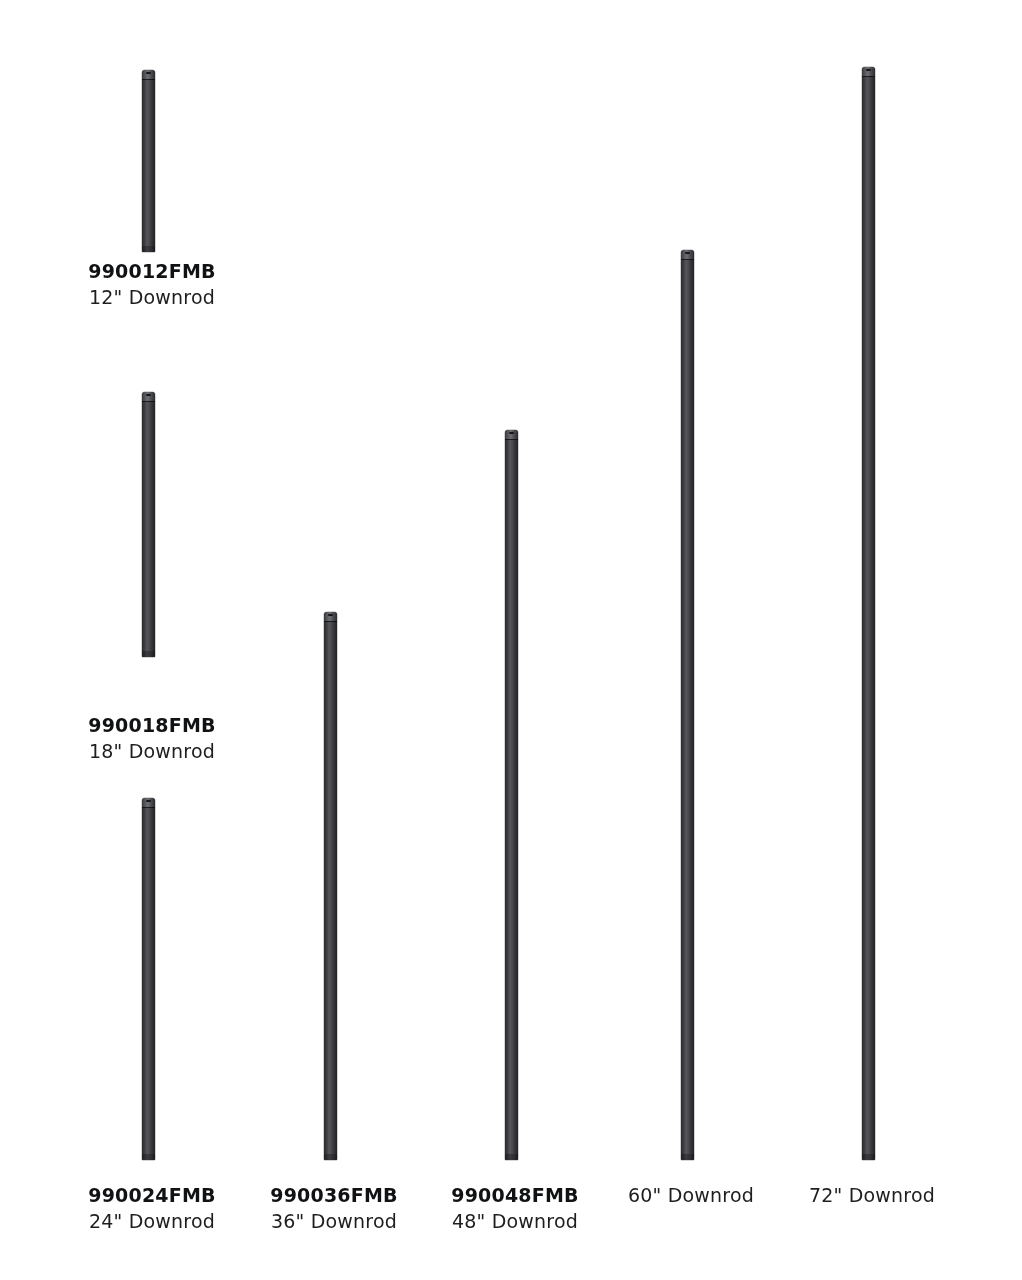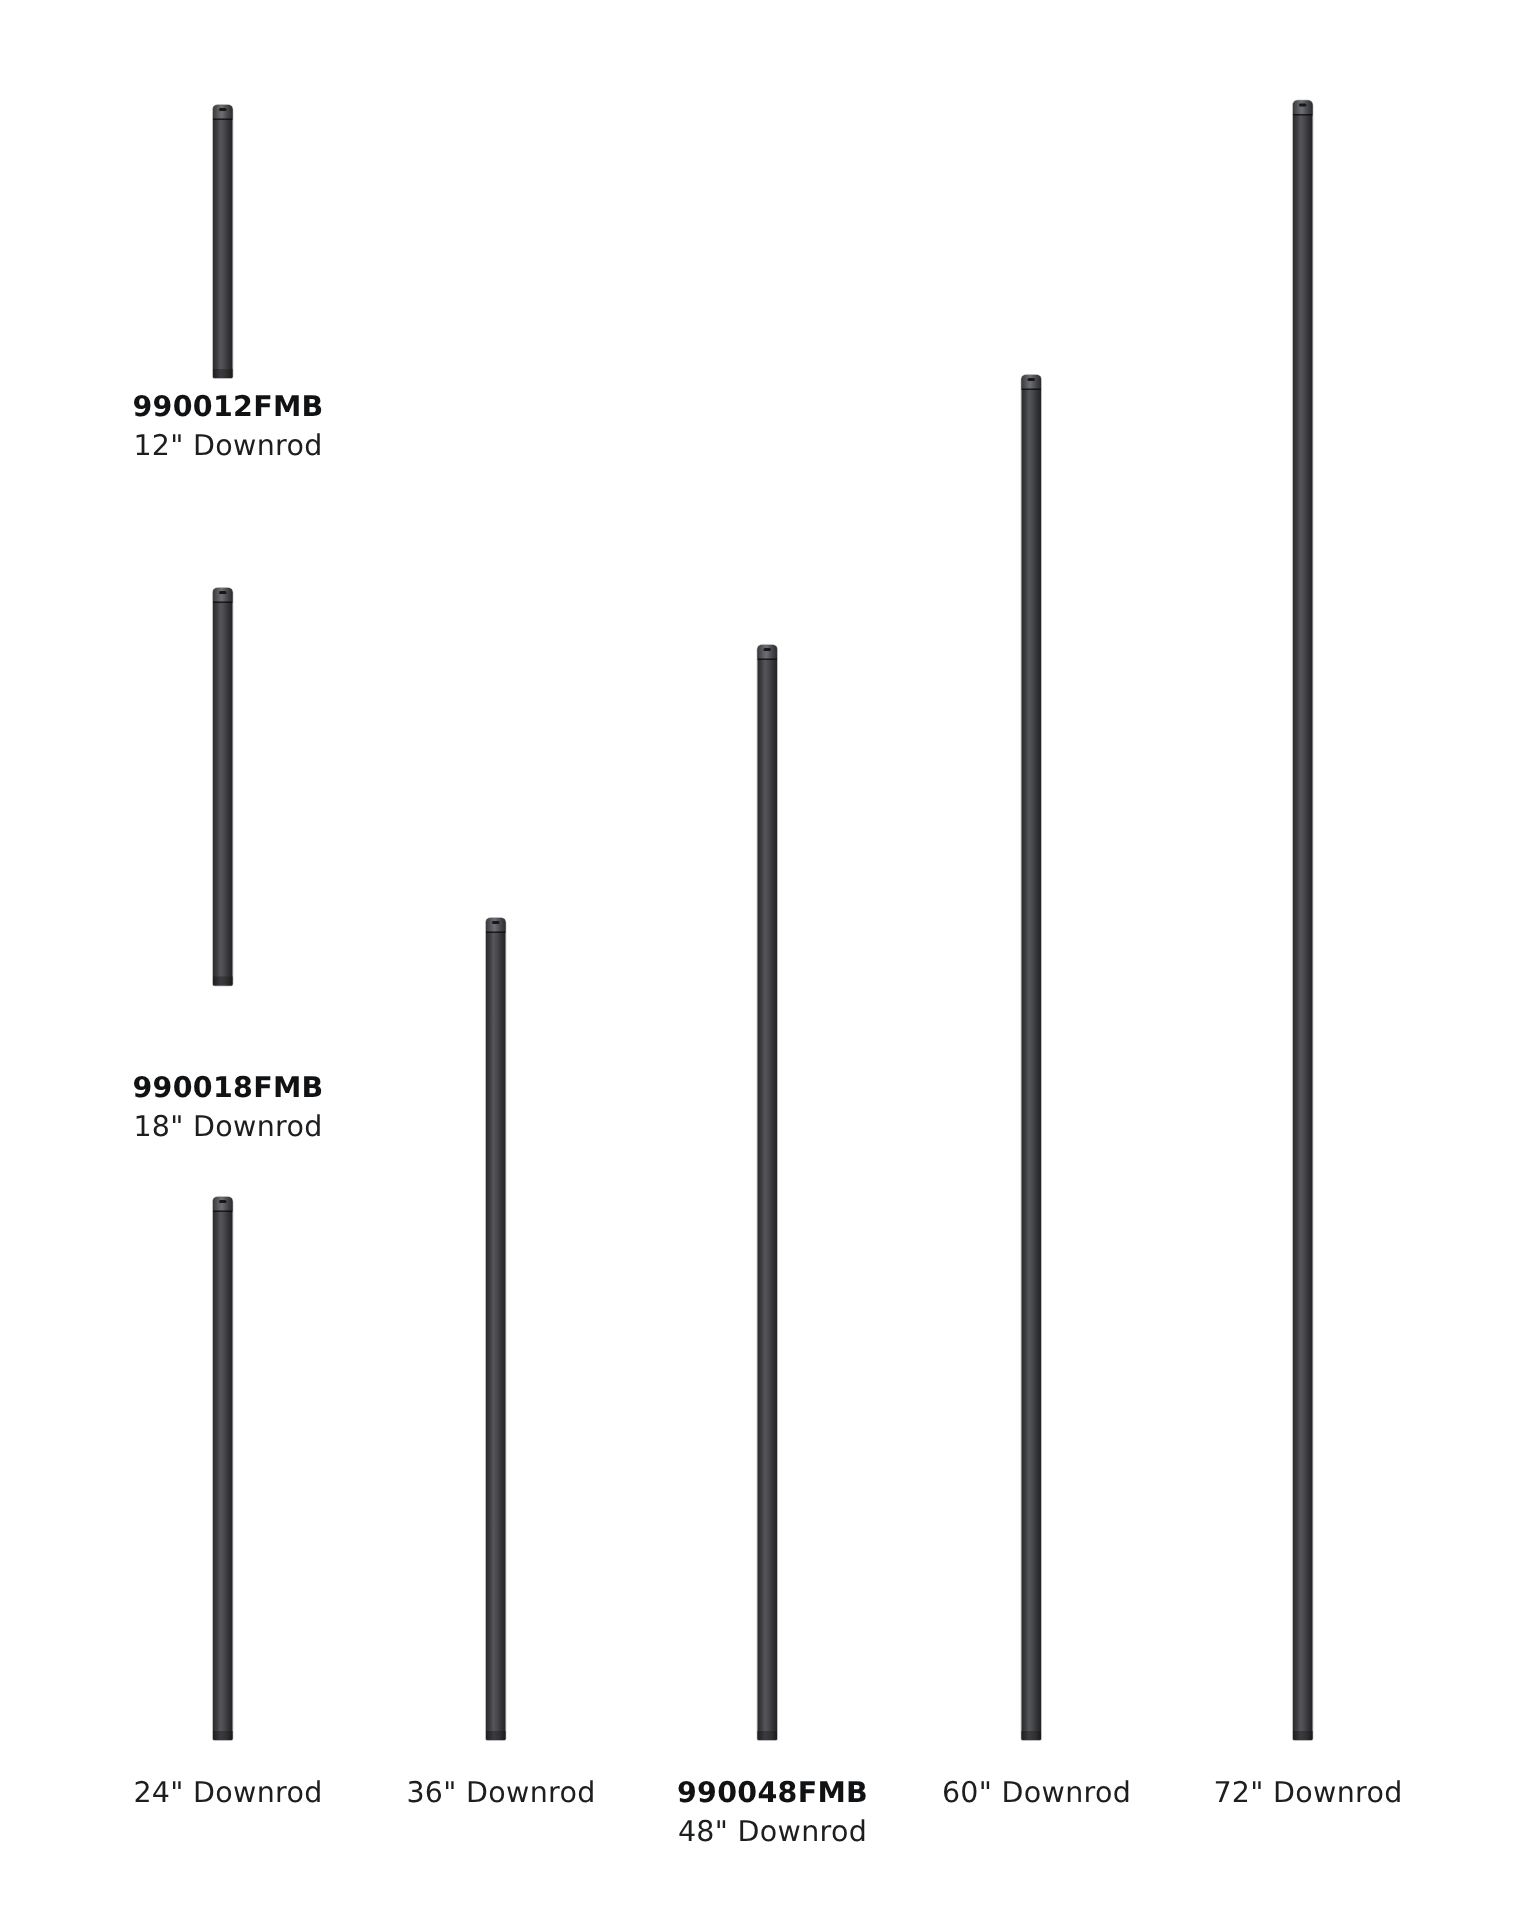--- a/index.html
+++ b/index.html
@@ -142,32 +142,34 @@
     </div>
     <div class="rod-item" style="left: 0px; top: 0px;">
       <div class="rod" style="left: 142px; top: 798px; width: 13px; height: 362px;">
         <div class="cap">
           <div class="cap-notch"></div>
         </div>
         <div class="cap-line"></div>
         <div class="foot"></div>
       </div>
       <div class="label-block" style="left: 2px; top: 1182px; width: 300px;">
+        <div class="sku">990024FMB</div>
         <div class="desc">24" Downrod</div>
       </div>
     </div>
     <div class="rod-item" style="left: 0px; top: 0px;">
       <div class="rod" style="left: 324px; top: 612px; width: 13px; height: 548px;">
         <div class="cap">
           <div class="cap-notch"></div>
         </div>
         <div class="cap-line"></div>
         <div class="foot"></div>
       </div>
       <div class="label-block" style="left: 184px; top: 1182px; width: 300px;">
+        <div class="sku">990036FMB</div>
         <div class="desc">36" Downrod</div>
       </div>
     </div>
     <div class="rod-item" style="left: 0px; top: 0px;">
       <div class="rod" style="left: 505px; top: 430px; width: 13px; height: 730px;">
         <div class="cap">
           <div class="cap-notch"></div>
         </div>
         <div class="cap-line"></div>
         <div class="foot"></div>

